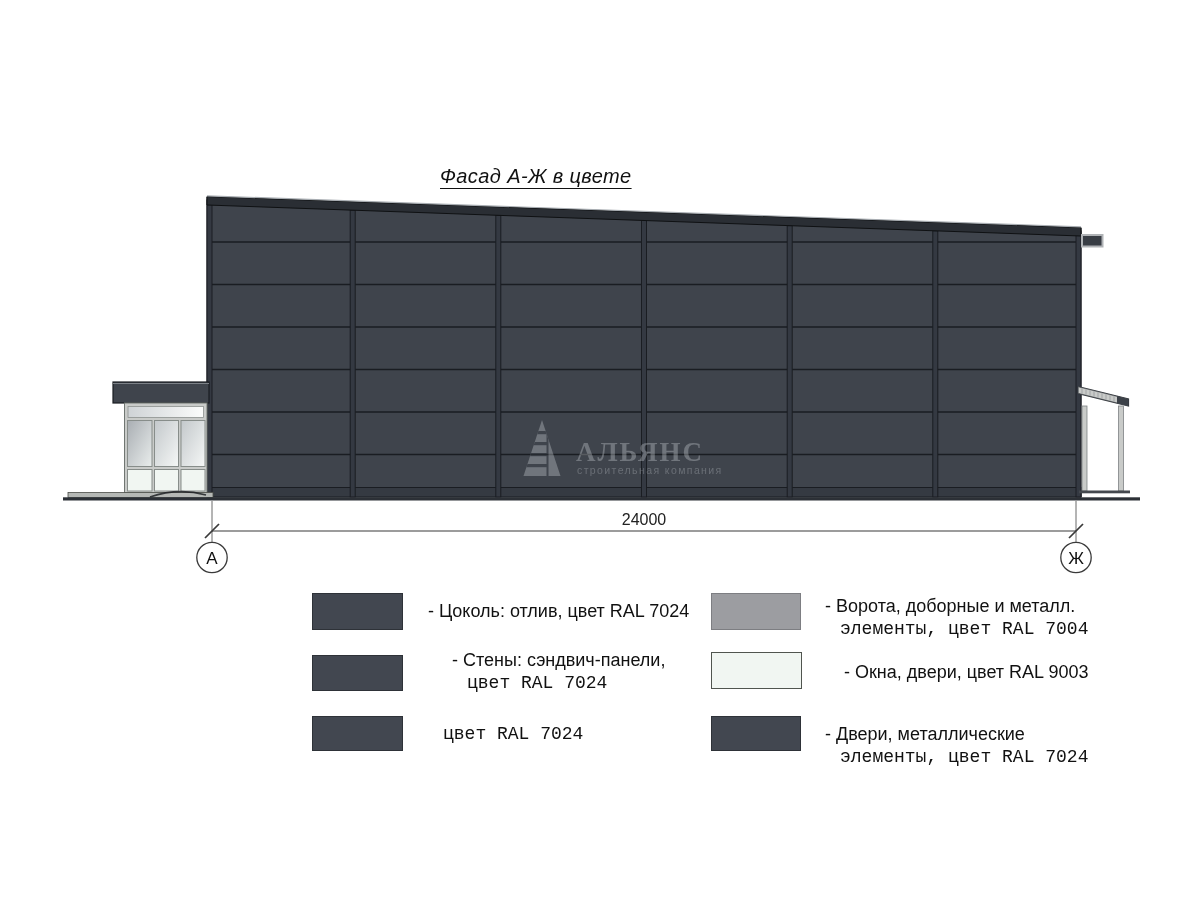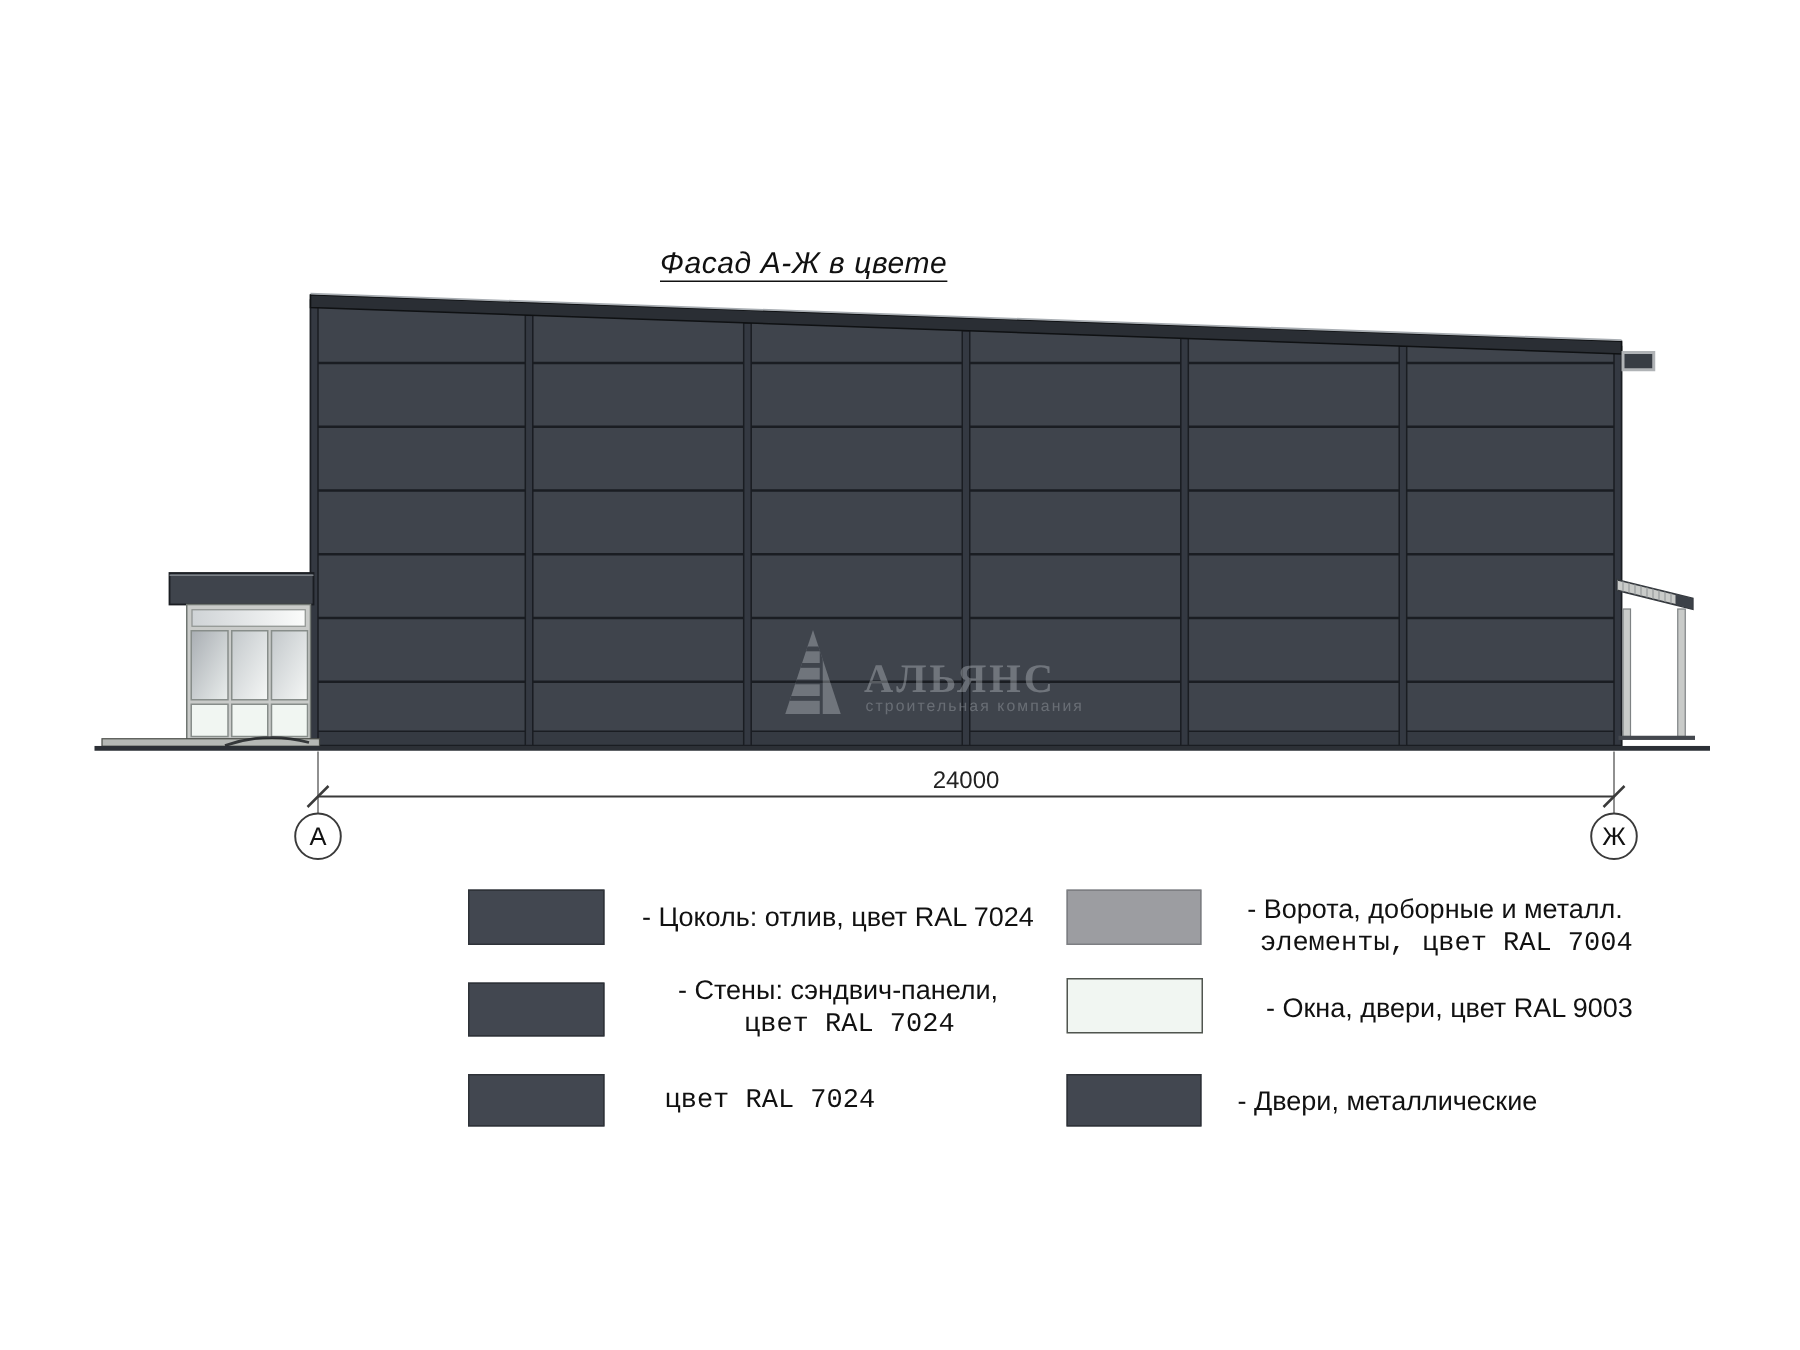--- a/index.html
+++ b/index.html
@@ -30,21 +30,21 @@
   .axis-text{font-size:17px;fill:#111;}
   .wm{opacity:.34;}
   .wm-title{font-family:"Liberation Serif",serif;font-weight:bold;font-size:27px;letter-spacing:2px;fill:var(--watermark);}
   .wm-sub{font-size:10.5px;letter-spacing:1.4px;fill:var(--watermark);opacity:.85;}
   
   .swatch{position:absolute;width:91px;height:37px;box-sizing:border-box;}
   .swatch-7024{background:var(--ral7024-swatch);border:1px solid #2e3238;}
   .swatch-7004{background:var(--ral7004-swatch);border:1px solid #7d7e82;}
   .swatch-9003{background:var(--ral9003);border:1.5px solid #50554f;}
   .legend-text{position:absolute;font-size:18px;line-height:23px;color:#111;white-space:nowrap;}
-  .lline{display:block;text-align:center;}
+  .lline{display:block;}
   .lline.cont{padding-left:15px;font-family:Liberation Mono, monospace;}
 </style>
 </head>
 <body>
 
 <div class="canvas">
 
   <div class="abs page-title">Фасад А-Ж в цвете</div>
 
   <svg width="1200" height="900" viewBox="0 0 1200 900">
@@ -187,16 +187,17 @@
     </div>
 
     <div class="swatch swatch-9003 abs" style="left:711px;top:652px;width:91px;"></div>
     <div class="legend-text abs" style="left:844px;top:661px;">
       <span class="lline">- Окна, двери, цвет RAL 9003</span>
     </div>
 
     <div class="swatch swatch-7024 abs" style="left:711px;top:716px;width:90px;height:35px;"></div>
     <div class="legend-text abs" style="left:825px;top:723px;">
       <span class="lline">- Двери, металлические</span>
+      <span class="lline cont">элементы, цвет RAL 7024</span>
     </div>
   </div>
 
 </div>
 
 </body></html>

